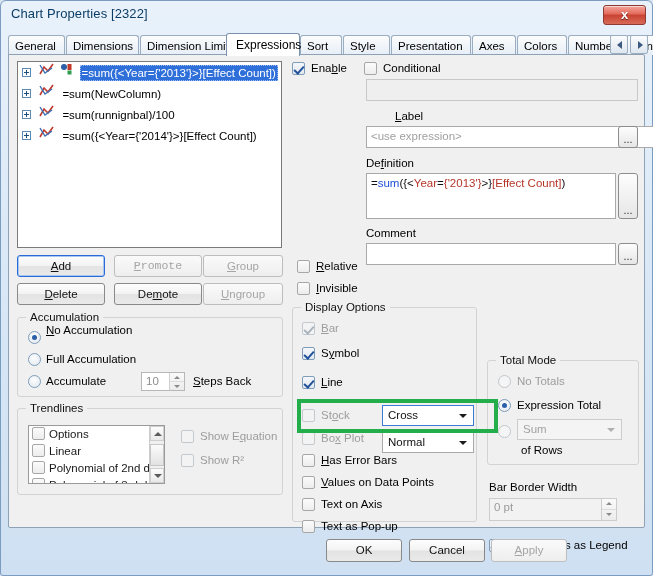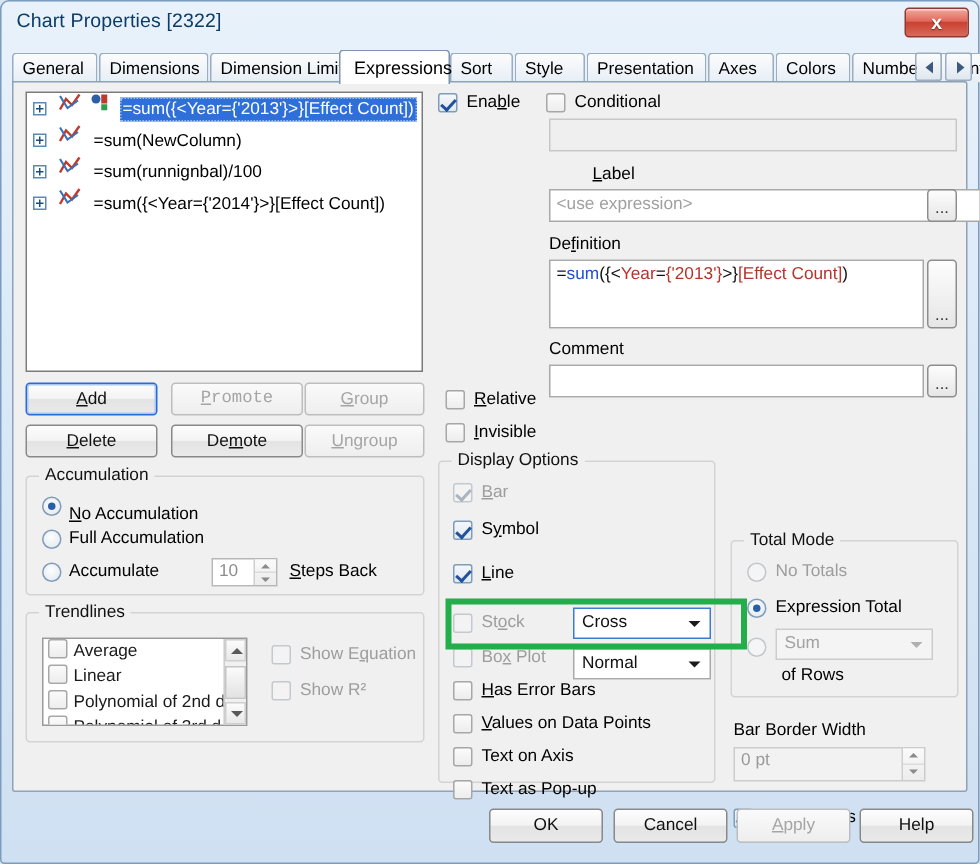--- a/index.html
+++ b/index.html
@@ -341,21 +341,21 @@
     <div class="btn focus" style="left:8px;  top:200px; width:88px;"><span class="u">A</span>dd</div>
     <div class="btn disabled" style="left:105px;top:200px; width:88px;font-family:Liberation Mono, monospace;"><span class="u">P</span>romote</div>
     <div class="btn disabled" style="left:194px;top:200px; width:80px;"><span class="u">G</span>roup</div>
     <div class="btn" style="left:8px;  top:228px; width:88px;"><span class="u">D</span>elete</div>
     <div class="btn" style="left:105px;top:228px; width:88px;">De<span class="u">m</span>ote</div>
     <div class="btn disabled" style="left:194px;top:228px; width:80px;"><span class="u">U</span>ngroup</div>
 
     <div class="group" style="left:8px; top:262px; width:266px; height:80px;">
       <div class="glabel">Accumulation</div>
       <div class="rb on" style="left:10px; top:13px;"></div>
-      <div class="lbl" style="left:28px; top:19px;"><span class="u">N</span>o Accumulation</div>
+      <div class="lbl" style="left:28px; top:6px;"><span class="u">N</span>o Accumulation</div>
       <div class="rb" style="left:10px; top:35px;"></div>
       <div class="lbl" style="left:28px; top:35px;">Full Accumulation</div>
       <div class="rb" style="left:10px; top:57px;"></div>
       <div class="lbl" style="left:28px; top:57px;">Accumulate</div>
       <div class="spin" style="left:123px;top:54px; width:44px;">
         <span>10</span>
         <div class="sbtns">
           <div>
               <i></i>
             </div>
@@ -365,21 +365,21 @@
         </div>
       </div>
       <div class="lbl" style="left:175px;top:57px;"><span class="u">S</span>teps Back</div>
     </div>
 
     <div class="group" style="left:8px; top:353px; width:266px; height:87px;">
       <div class="glabel">Trendlines</div>
 
       <div id="trendlist">
         <div class="trendrow">
-          <span class="cb grey"></span><span>Average</span>
+          <span class="cb grey"></span><span>Options</span>
         </div>
         <div class="trendrow">
           <span class="cb grey"></span><span>Linear</span>
         </div>
         <div class="trendrow">
           <span class="cb grey"></span><span>Polynomial of 2nd d</span>
         </div>
         <div class="trendrow">
           <span class="cb grey"></span><span>Polynomial of 3rd d</span>
         </div>
@@ -502,16 +502,15 @@
     <div class="cb on" style="left:480px; top:484px;"></div>
     <div class="lbl" style="left:499px; top:484px;">Expressions as Legend</div>
 
     <div id="green-highlight"></div>
   </div>
 
   <div id="footer">
     <div class="btn" style="left:325px;">OK</div>
     <div class="btn disabled" style="left:490px;"><span class="u">A</span>pply</div>
     <div class="btn" style="left:408px;">Cancel</div>
-    <div class="btn" style="left:572px;">Help</div>
   </div>
 
 </div>
 
 </body></html>

